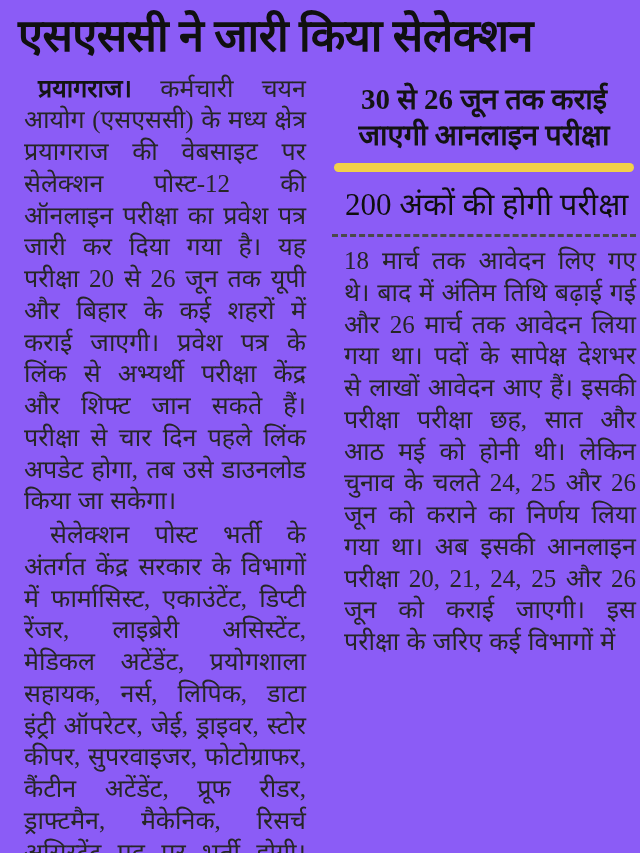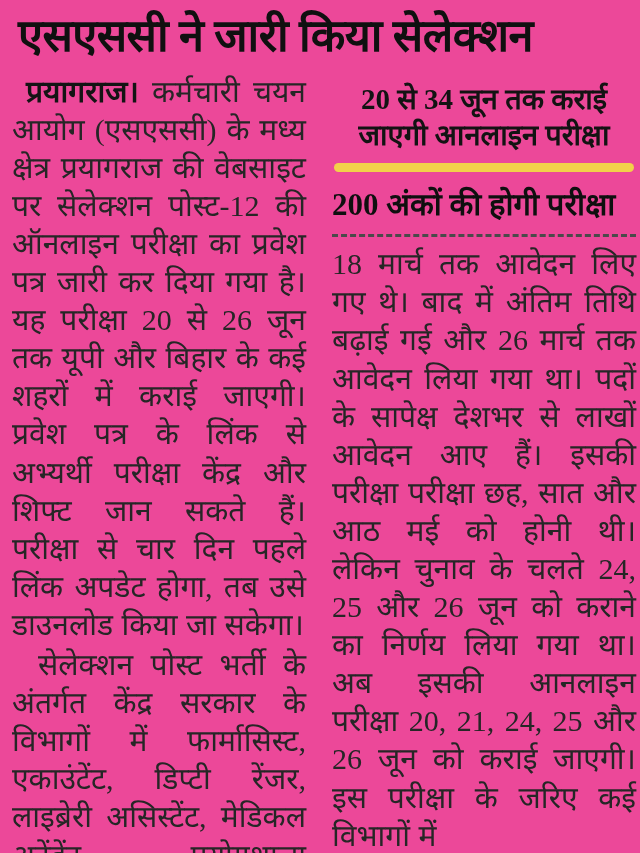--- a/index.html
+++ b/index.html
@@ -4,21 +4,21 @@
 <style>
   html, body {
     margin: 0;
     padding: 0;
     font-family: "Liberation Serif", "DejaVu Serif", serif;
   }
   .page {
     position: relative;
     width: 640px;
     height: 853px;
-    background: #ec4899;
+    background: #8b5cf6;
     color: #1e1e1e;
     overflow: hidden;
     box-sizing: border-box;
     padding: 8px 12px 0 12px;
   }
   .headline {
     font-weight: 700;
     font-size: 45px;
     line-height: 1.17;
     color: #101010;
@@ -33,50 +33,50 @@
   }
   .col-left {
     width: 294px;
     flex: 0 0 294px;
   }
   .col-right {
     width: 304px;
     flex: 0 0 304px;
   }
   .body-para {
-    font-size: 30px;
+    font-size: 25px;
     line-height: 1.27;
     text-align: justify;
     color: #262626;
-    margin: 0 0 2px 0;
+    margin: 0 0 2px 12px;
     word-spacing: 1px;
   }
   .body-para.indent-first { text-indent: 14px; }
   .body-para.indent-para  { text-indent: 26px; margin-top: 2px; }
   .dateline { font-weight: 700; color: #141414; }
   .subhead {
     font-weight: 700;
     font-size: 29px;
     line-height: 1.25;
     text-align: center;
     color: #131313;
     margin: 8px 0 4px 0;
   }
   .yellow-bar {
     height: 9px;
     background: #f2d14a;
     border-radius: 5px;
     margin: 10px 2px 16px 2px;
   }
   .section-heading {
-    font-weight: 700;
+    font-weight: 400;
     font-size: 31px;
     line-height: 1.1;
     color: #0f0f0f;
-    margin: 0 0 12px 0;
+    margin: 0 0 12px 13px;
     white-space: nowrap;
   }
   .dashed-divider {
     border: none;
     border-top: 3px dashed #4a4a4a;
     margin: 10px 0 8px 0;
   }
 </style>
 </head>
 <body>
@@ -88,21 +88,21 @@
   </h1>
 
   <div class="columns">
 
     <div class="col-left">
       <p class="body-para indent-first"><b class="dateline">प्रयागराज।</b> <span>कर्मचारी चयन आयोग (एसएससी) के मध्य क्षेत्र प्रयागराज की वेबसाइट पर सेलेक्शन पोस्ट-12 की ऑनलाइन परीक्षा का प्रवेश पत्र जारी कर दिया गया है। यह परीक्षा 20 से 26 जून तक यूपी और बिहार के कई शहरों में कराई जाएगी। प्रवेश पत्र के लिंक से अभ्यर्थी परीक्षा केंद्र और शिफ्ट जान सकते हैं। परीक्षा से चार दिन पहले लिंक अपडेट होगा, तब उसे डाउनलोड किया जा सकेगा।</span></p>
       <p class="body-para indent-para">सेलेक्शन पोस्ट भर्ती के अंतर्गत केंद्र सरकार के विभागों में फार्मासिस्ट, एकाउंटेंट, डिप्टी रेंजर, लाइब्रेरी असिस्टेंट, मेडिकल अटेंडेंट, प्रयोगशाला सहायक, नर्स, लिपिक, डाटा इंट्री ऑपरेटर, जेई, ड्राइवर, स्टोर कीपर, सुपरवाइजर, फोटोग्राफर, कैंटीन अटेंडेंट, प्रूफ रीडर, ड्राफ्टमैन, मैकेनिक, रिसर्च असिस्टेंट पद पर भर्ती होगी। इसमें हाईस्कूल, इंटर व ग्रेजुएट लेवल के पद हैं। कई पद तकनीकी वर्ग के लिए हैं।</p>
     </div>
 
     <div class="col-right">
-      <h2 class="subhead">20 से 34 जून तक कराई जाएगी आनलाइन परीक्षा</h2>
+      <h2 class="subhead">30 से 26 जून तक कराई जाएगी आनलाइन परीक्षा</h2>
       <div class="yellow-bar"></div>
       <h3 class="section-heading">200 अंकों की होगी परीक्षा</h3>
       <hr class="dashed-divider">
       <p class="body-para">18 मार्च तक आवेदन लिए गए थे। बाद में अंतिम तिथि बढ़ाई गई और 26 मार्च तक आवेदन लिया गया था। पदों के सापेक्ष देशभर से लाखों आवेदन आए हैं। इसकी परीक्षा परीक्षा छह, सात और आठ मई को होनी थी। लेकिन चुनाव के चलते 24, 25 और 26 जून को कराने का निर्णय लिया गया था। अब इसकी आनलाइन परीक्षा 20, 21, 24, 25 और 26 जून को कराई जाएगी। इस परीक्षा के जरिए कई विभागों में</p>
     </div>
 
   </div>
 </div>
 
 </body></html>

